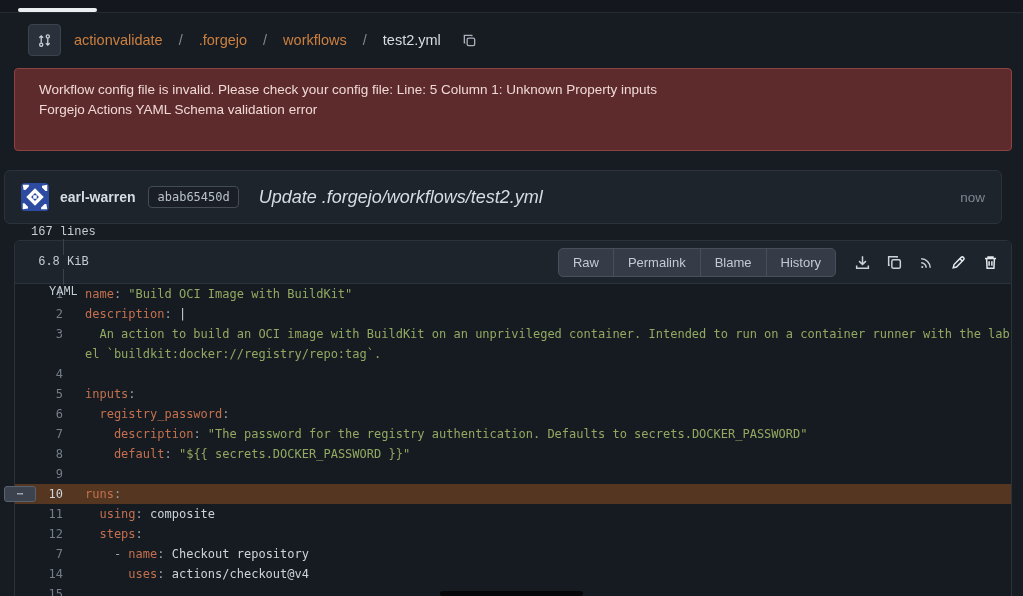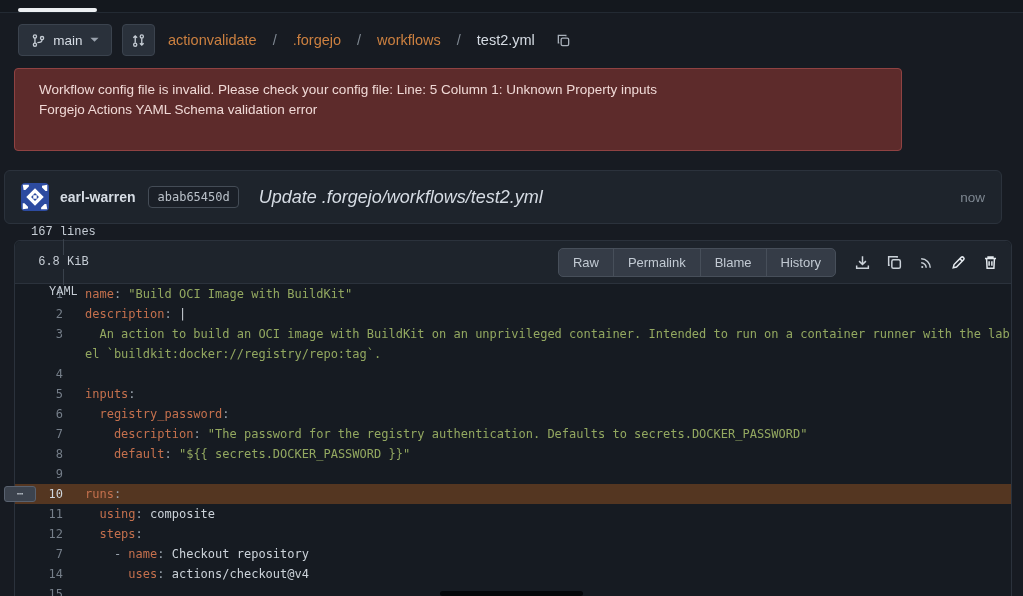--- a/index.html
+++ b/index.html
@@ -25,21 +25,21 @@
   .chip-btn svg { display:block; }
   .branch-btn { width:94px; justify-content:center; }
   .compare-btn { width:33px; margin-left:10px; justify-content:center; padding:0; }
   .breadcrumb { margin-left:13px; font-size:14.5px; display:flex; align-items:center; gap:16px; }
   .crumb-link { color:var(--link); text-decoration:none; cursor:pointer; }
   .crumb-sep { color:var(--muted); }
   .crumb-current { color:var(--text); }
   .crumb-copy { margin-left:5px; display:flex; align-items:center; cursor:pointer; }
 
   
-  .banner { position:absolute; left:14px; top:68px; width:888px; height:83px;
+  .banner { position:absolute; left:14px; top:68px; width:998px; height:83px;
     background:var(--banner-bg); border:1px solid var(--banner-border); border-radius:4px;
     padding:11px 24px; color:var(--banner-text); font-size:13.5px; line-height:20px; }
 
   
   .commit-box { position:absolute; left:4px; top:170px; width:998px; height:54px;
     background:var(--box-bg); border:1px solid var(--box-border); border-radius:6px;
     display:flex; align-items:center; padding:0 16px; }
   .avatar { width:28px; height:28px; border-radius:4px; overflow:hidden; flex:0 0 28px; cursor:pointer; }
   .commit-author { margin-left:11px; font-weight:bold; font-size:14px; color:var(--text); cursor:pointer; }
   .sha-badge { margin-left:13px; font-family:"DejaVu Sans Mono",monospace; font-size:12px;
@@ -86,36 +86,20 @@
     background:#05070a; border-radius:3px; }
 </style>
 </head>
 <body>
 
 <div class="top-strip">
   <div class="tab-underline"></div>
 </div>
 
 <div class="nav-row">
-  <button class="chip-btn branch-btn">
-    <span>
-      <svg width="15" height="15" viewBox="0 0 16 16" fill="none" stroke="#c6cdd5" stroke-width="1.4">
-        <circle cx="4.2" cy="3.6" r="1.7"></circle>
-          <circle cx="4.2" cy="12.4" r="1.7"></circle>
-          <circle cx="11.8" cy="5.4" r="1.7"></circle>
-        <path d="M4.2 5.4v5.2 M11.8 7.2c0 2.2-2.6 3.1-5 3.1"></path>
-      </svg>
-    </span>
-    <span>main</span>
-    <span>
-      <svg width="9" height="6" viewBox="0 0 10 6">
-          <path d="M0.5 0.5L5 5l4.5-4.5z" fill="#9aa2ad"></path>
-        </svg>
-    </span>
-  </button>
   <button class="chip-btn compare-btn">
     <span>
       <svg width="15" height="15" viewBox="0 0 16 16" fill="none" stroke="#c6cdd5" stroke-width="1.4">
         <circle cx="4.5" cy="12.4" r="1.7"></circle>
           <path d="M4.5 10.5V3.2 M2.5 5l2-2 2 2"></path>
         <circle cx="11.5" cy="3.6" r="1.7"></circle>
           <path d="M11.5 5.5v7.3 M9.5 11l2 2 2-2"></path>
       </svg>
     </span>
   </button>

